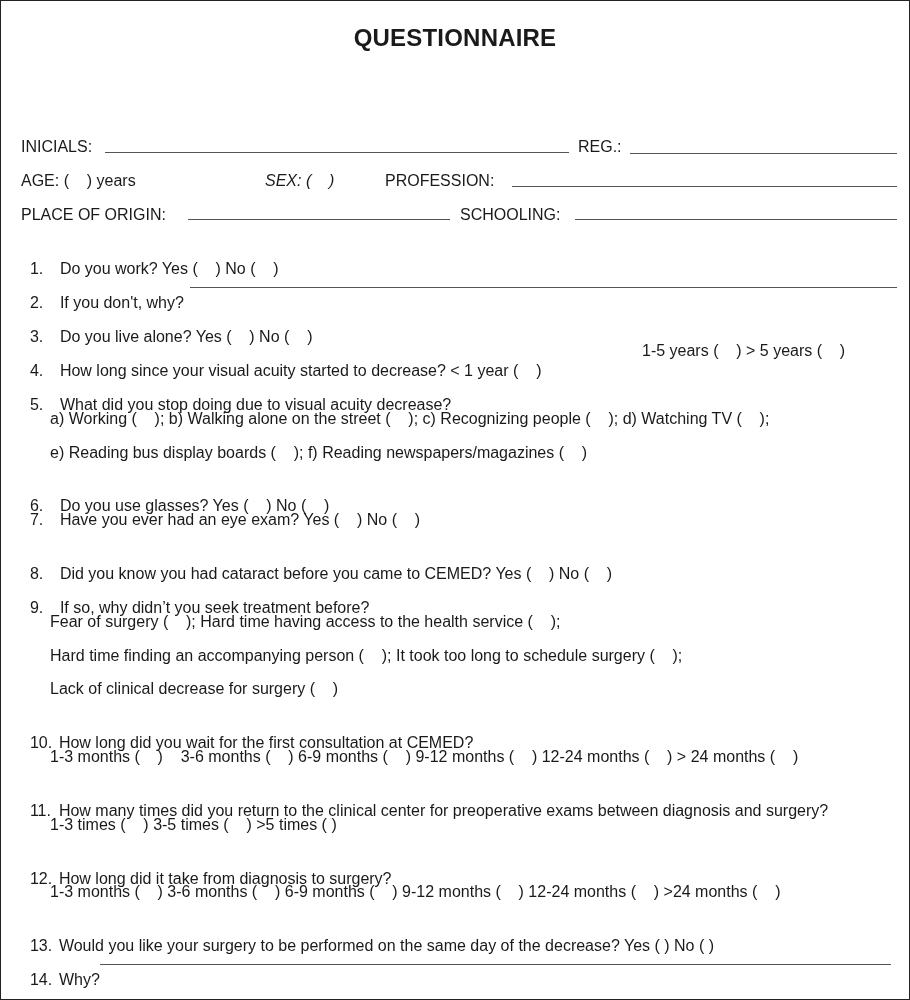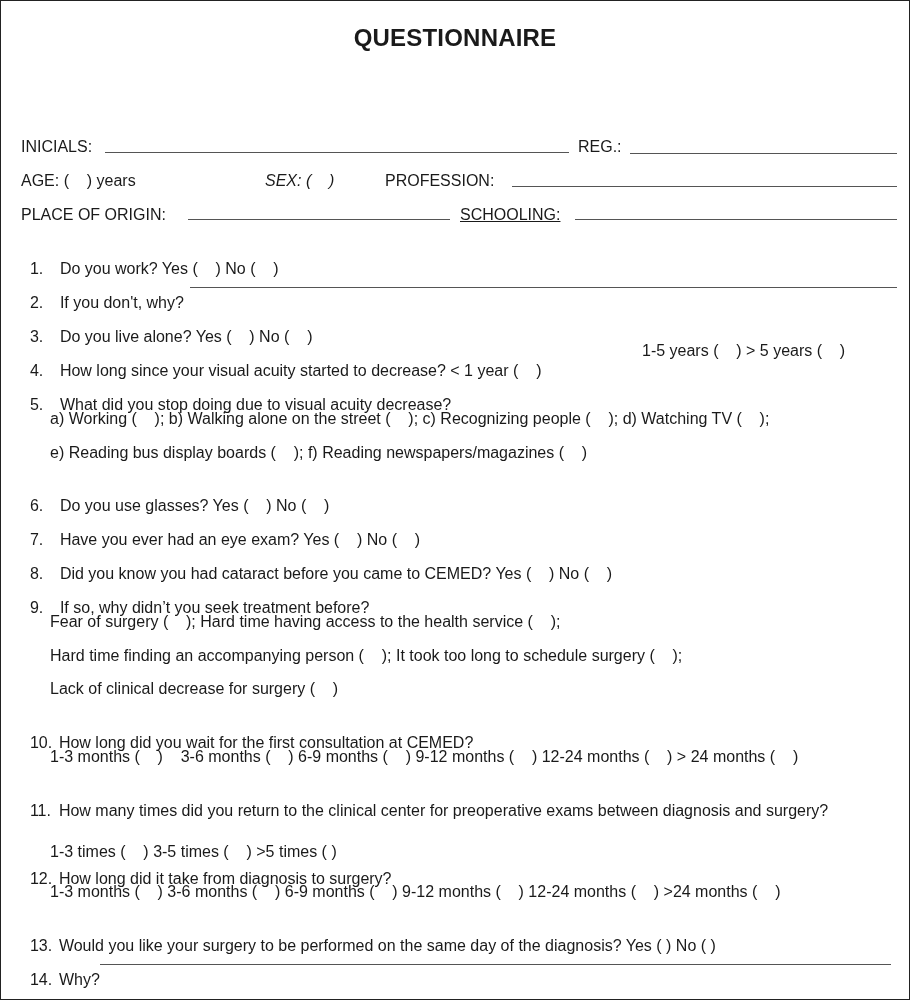--- a/index.html
+++ b/index.html
@@ -25,21 +25,21 @@
 <div class="line" style="left: 578px; top: 137px; white-space: pre;">REG.:</div>
 <div class="ul" style="left:630px;top:153px;width:267px;"></div>
 
 <div class="line" style="left: 21px; top: 171px; white-space: pre; text-align: right;">AGE: (    ) years</div>
 <div class="line" style="left: 265px; top: 171px; white-space: pre; font-style: italic;">SEX: (    )</div>
 <div class="line" style="left: 385px; top: 171px; white-space: pre;">PROFESSION:</div>
 <div class="ul" style="left:512px;top:186px;width:385px;"></div>
 
 <div class="line" style="left: 21px; top: 205px; white-space: pre;">PLACE OF ORIGIN:</div>
 <div class="ul" style="left:188px;top:219px;width:262px;"></div>
-<div class="line" style="left: 460px; top: 205px; white-space: pre; text-decoration: underline;">SCHOOLING:</div>
+<div class="line" style="left: 460px; top: 205px; white-space: pre;">SCHOOLING:</div>
 <div class="ul" style="left:575px;top:219px;width:322px;"></div>
 
 <div class="line" style="left: 21px; top: 239px; white-space: pre;">
   <span class="num">1.</span><span>Do you work? Yes (    ) No (    )</span>
 </div>
 
 <div class="line" style="left: 21px; top: 273px; white-space: pre;">
   <span class="num">2.</span><span>If you don't, why?</span>
 </div>
 <div class="ul" style="left:190px;top:287px;width:707px;"></div>
@@ -56,21 +56,21 @@
 <div class="line" style="left: 21px; top: 375px; white-space: pre;">
   <span class="num">5.</span><span>What did you stop doing due to visual acuity decrease?</span>
 </div>
 <div class="line ind" style="top: 409px; white-space: pre;">a) Working (    ); b) Walking alone on the street (    ); c) Recognizing people (    ); d) Watching TV (    );</div>
 <div class="line ind" style="top: 443px; white-space: pre;">e) Reading bus display boards (    ); f) Reading newspapers/magazines (    )</div>
 
 <div class="line" style="left: 21px; top: 476px; white-space: pre;">
   <span class="num">6.</span><span>Do you use glasses? Yes (    ) No (    )</span>
 </div>
 
-<div class="line" style="left: 21px; top: 510px; white-space: pre;">
+<div class="line" style="left: 21px; top: 490px; white-space: pre;">
   <span class="num">7.</span><span>Have you ever had an eye exam? Yes (    ) No (    )</span>
 </div>
 
 <div class="line" style="left: 21px; top: 544px; white-space: pre;">
   <span class="num">8.</span><span>Did you know you had cataract before you came to CEMED? Yes (    ) No (    )</span>
 </div>
 
 <div class="line" style="left: 21px; top: 578px; white-space: pre;">
   <span class="num">9.</span><span>If so, why didn’t you seek treatment before?</span>
 </div>
@@ -79,27 +79,27 @@
 <div class="line ind" style="top: 679px; white-space: pre;">Lack of clinical decrease for surgery (    )</div>
 
 <div class="line" style="left: 21px; top: 713px; white-space: pre;">
   <span class="num" style="width:29px">10.</span><span>How long did you wait for the first consultation at CEMED?</span>
 </div>
 <div class="line ind" style="top: 747px; white-space: pre;">1-3 months (    )    3-6 months (    ) 6-9 months (    ) 9-12 months (    ) 12-24 months (    ) &gt; 24 months (    )</div>
 
 <div class="line" style="left: 21px; top: 781px; white-space: pre;">
   <span class="num" style="width:29px">11.</span><span>How many times did you return to the clinical center for preoperative exams between diagnosis and surgery?</span>
 </div>
-<div class="line ind" style="top: 842px; white-space: pre;">1-3 times (    ) 3-5 times (    ) &gt;5 times ( )</div>
+<div class="line ind" style="top: 815px; white-space: pre;">1-3 times (    ) 3-5 times (    ) &gt;5 times ( )</div>
 
 <div class="line" style="left: 21px; top: 849px; white-space: pre;">
   <span class="num" style="width:29px">12.</span><span>How long did it take from diagnosis to surgery?</span>
 </div>
 <div class="line ind" style="top: 882px; white-space: pre;">1-3 months (    ) 3-6 months (    ) 6-9 months (    ) 9-12 months (    ) 12-24 months (    ) &gt;24 months (    )</div>
 
 <div class="line" style="left: 21px; top: 916px; white-space: pre;">
-  <span class="num" style="width:29px">13.</span><span>Would you like your surgery to be performed on the same day of the diagnosis? Yes ( ) No ( )</span>
+  <span class="num" style="width:29px">13.</span><span>Would you like your surgery to be performed on the same day of the decrease? Yes ( ) No ( )</span>
 </div>
 
 <div class="line" style="left: 21px; top: 950px; white-space: pre;">
   <span class="num" style="width:29px">14.</span><span>Why?</span>
 </div>
 <div class="ul" style="left:100px;top:964px;width:791px;"></div>
 
 </body></html>

